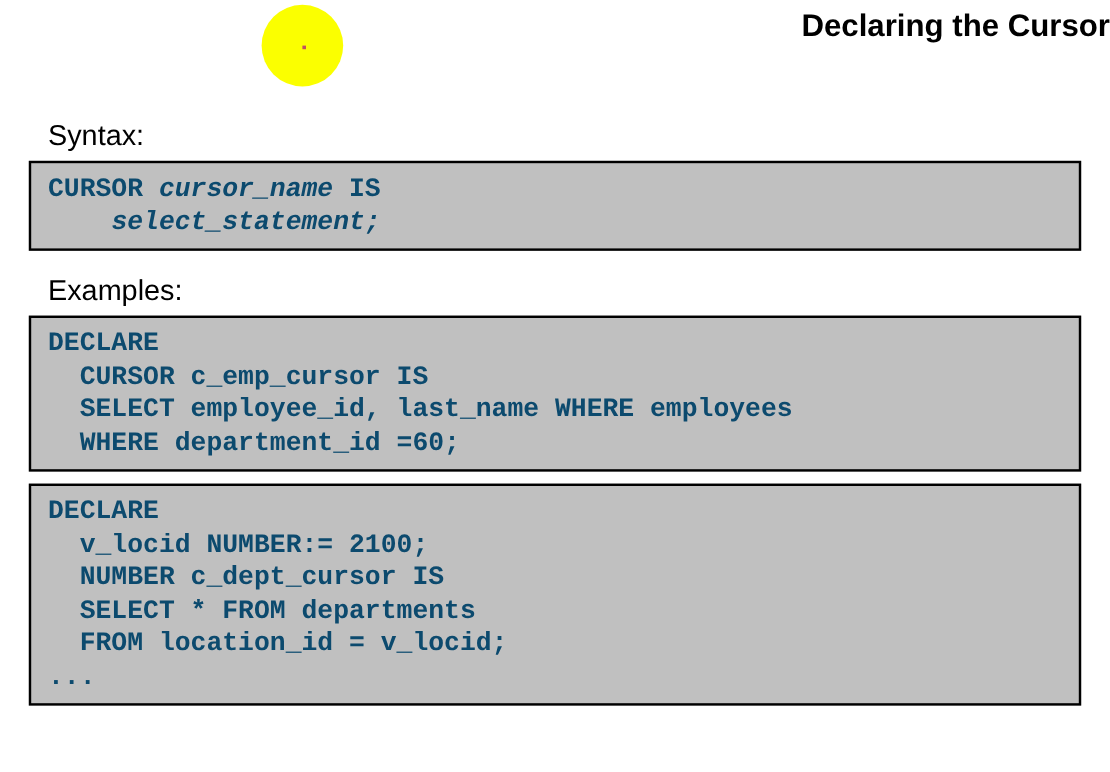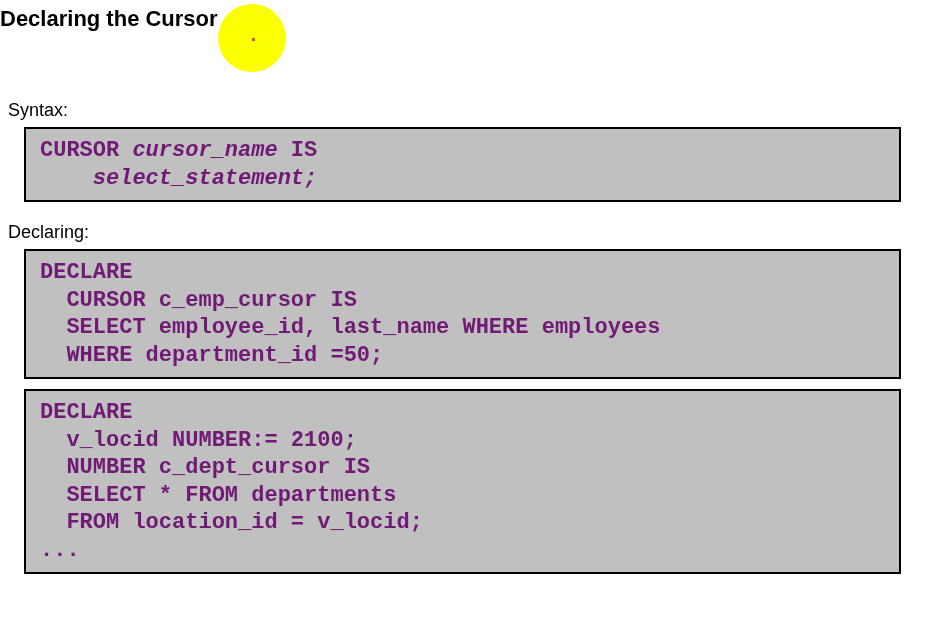--- a/index.html
+++ b/index.html
@@ -33,41 +33,41 @@
       background: #c05060;
       left: 252px;
       top: 38px;
       z-index: 3;
     }
     .page-title {
       position: absolute;
       left: 0;
       right: 0;
       top: 6px;
-      text-align: left;
-      font-size: 22px;
+      text-align: right;
+      font-size: 26px;
       font-weight: bold;
       color: #000;
       z-index: 2;
     }
     .section-label {
-      font-size: 18px;
+      font-size: 24px;
       color: #000;
-      margin: 20px 0 6px 8px;
+      margin: 20px 0 6px 40px;
       font-weight: normal;
     }
     .code-box {
       margin: 4px 24px 10px 24px;
       border: 2px solid #000;
       background: #c0c0c0;
       padding: 8px 10px 8px 14px;
       font-family: "Courier New", monospace;
       font-size: 22px;
       line-height: 1.25;
-      color: #701a75;
+      color: #0c4a6e;
       white-space: pre;
       overflow: hidden;
     }
     .cb-small-gap { margin-bottom: 0; }
     .ital { font-style: italic; font-weight: bold; }
     .bold { font-weight: bold; }
   </style>
 </head>
 <body>
 
@@ -75,25 +75,25 @@
   <div class="highlight-circle"></div>
   <div class="highlight-dot"></div>
   <h1 class="page-title">Declaring the Cursor</h1>
 </div>
 
 <div class="section-label">Syntax:</div>
 
 <div class="code-box cb-small-gap"><span class="bold">CURSOR </span><span class="ital">cursor_name</span><span class="bold"> IS</span>
 <span>    </span><span class="ital">select_statement;</span></div>
 
-<div class="section-label">Declaring:</div>
+<div class="section-label">Examples:</div>
 
 <div class="code-box"><span class="bold">DECLARE</span>
 <span class="bold">  CURSOR c_emp_cursor IS</span>
 <span class="bold">  SELECT employee_id, last_name WHERE employees</span>
-<span class="bold">  WHERE department_id =50;</span></div>
+<span class="bold">  WHERE department_id =60;</span></div>
 
 <div class="code-box"><span class="bold">DECLARE</span>
 <span class="bold">  v_locid NUMBER:= 2100;</span>
 <span class="bold">  NUMBER c_dept_cursor IS</span>
 <span class="bold">  SELECT * FROM departments</span>
 <span class="bold">  FROM location_id = v_locid;</span>
 <span class="bold">...</span></div>
 
 </body></html>

